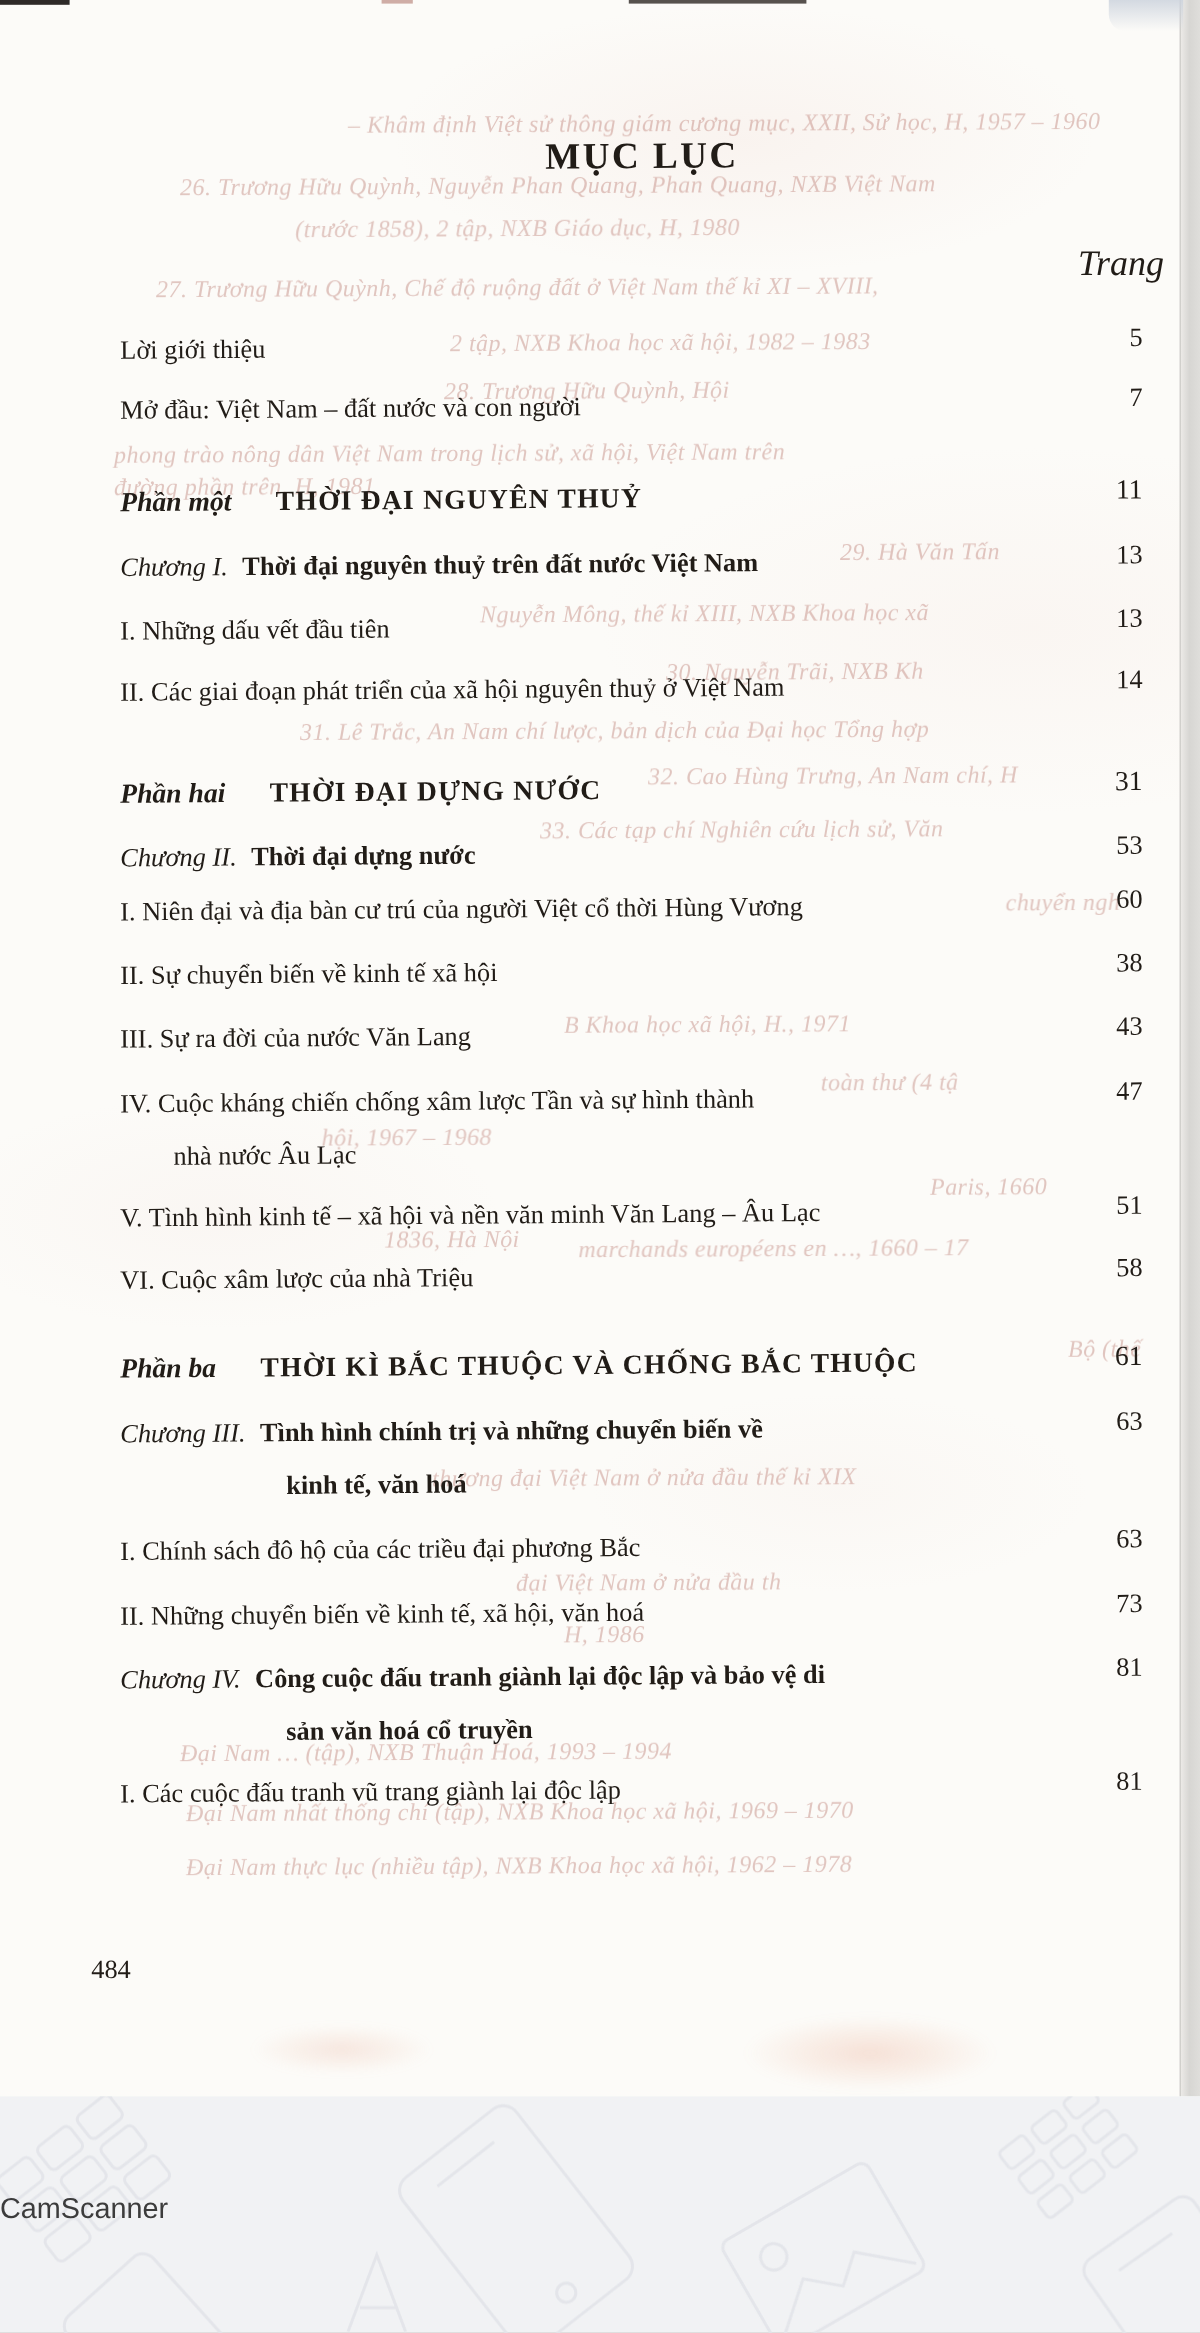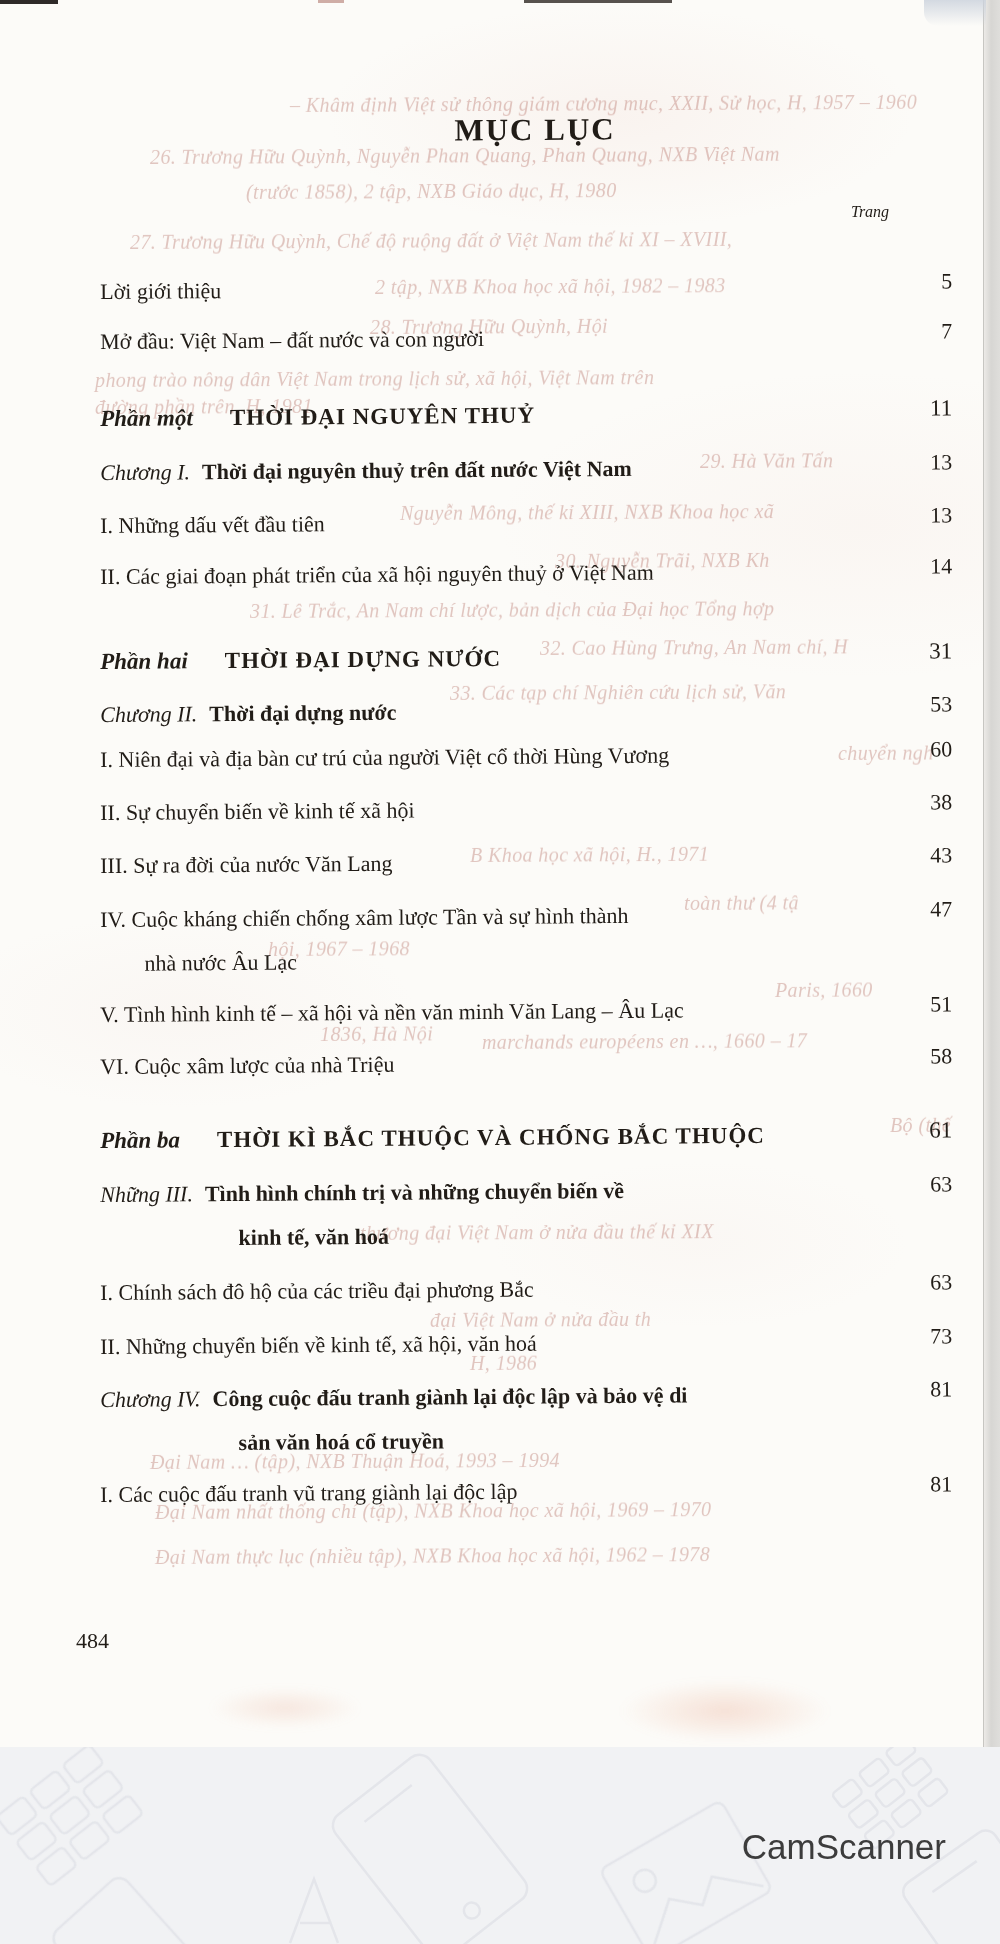--- a/index.html
+++ b/index.html
@@ -26,42 +26,42 @@
   .smudge2{position:absolute;left:620px;top:1680px;width:210px;height:62px;
     background:radial-gradient(closest-side,rgba(224,122,77,.20),transparent);filter:blur(4px);}
   
   .ghost-layer{position:absolute;inset:0;pointer-events:none;}
   .ghost{position:absolute;font:italic 20px "Liberation Serif","DejaVu Serif",serif;
     color:rgba(186,122,112,.42);filter:blur(.5px);white-space:nowrap;letter-spacing:.4px;
     transform:rotate(-.3deg);transform-origin:left center;}
   
   .doc-title{position:absolute;left:185px;top:112px;width:700px;text-align:center;
     font-size:31px;font-weight:bold;letter-spacing:2px;transform:rotate(-.4deg);}
-  .trang{position:absolute;left:770px;top:203px;width:200px;text-align:center;
-    font-style:italic;font-size:16px;}
+  .trang{position:absolute;left:770px;top:203px;width:200px;text-align:right;
+    font-style:italic;font-size:30px;}
   .book-page-num{position:absolute;left:76px;top:1628px;font-size:22px;}
   
   .toc-row{position:absolute;left:100px;width:852px;display:flex;align-items:flex-start;
     font-size:22px;line-height:44px;transform:rotate(-.45deg);transform-origin:left top;}
   .toc-text{flex:1;}
   .toc-row .page{width:54px;text-align:right;transform:translateY(-4px);}
   .prefix{margin-right:18px;}
   .kind-part{font-size:23px;}
   .kind-part .prefix{font-style:italic;font-weight:bold;margin-right:37px;}
   .kind-part .title{font-weight:bold;letter-spacing:1px;}
   .kind-chapter .prefix{font-style:italic;margin-right:12px;}
   .kind-chapter .title{font-weight:bold;}
   .line2{display:block;}
   .kind-chapter .line2{padding-left:138px;font-weight:bold;}
   .kind-plain .line2{padding-left:44px;}
   
   .footer{position:absolute;left:0;top:1747px;width:1000px;height:197px;background:#f1f2f4;}
   .footer svg{position:absolute;left:0;top:0;}
-  .brand{position:absolute;left:0;top:80px;width:946px;text-align:right;
-    font-family:"Liberation Sans","DejaVu Sans",sans-serif;font-size:35px;color:#3c3c3c;}
+  .brand{position:absolute;left:0;top:80px;width:946px;text-align:left;
+    font-family:"Liberation Sans","DejaVu Sans",sans-serif;font-size:24px;color:#3c3c3c;}
 </style>
 </head>
 <body>
 
 <div class="screen">
 
   <div class="ghost-layer">
       <div class="ghost" style="left: 290px; top: 94px;">– Khâm định Việt sử thông giám cương mục, XXII, Sử học, H, 1957 – 1960</div>
       <div class="ghost" style="left: 150px; top: 146px;">26. Trương Hữu Quỳnh, Nguyễn Phan Quang, Phan Quang, NXB Việt Nam</div>
       <div class="ghost" style="left: 246px; top: 181px;">(trước 1858), 2 tập, NXB Giáo dục, H, 1980</div>
@@ -158,21 +158,21 @@
       </div>
       <div class="toc-row kind-plain" style="top: 1045px;">
         <div class="toc-text"><span class="title">VI. Cuộc xâm lược của nhà Triệu</span></div>
         <div class="page">58</div>
       </div>
       <div class="toc-row kind-part" style="top: 1119px;">
         <div class="toc-text"><span class="prefix">Phần ba</span><span class="title">THỜI KÌ BẮC THUỘC VÀ CHỐNG BẮC THUỘC</span></div>
         <div class="page">61</div>
       </div>
       <div class="toc-row kind-chapter" style="top: 1173px;">
-        <div class="toc-text"><span class="prefix">Những III.</span><span class="title">Tình hình chính trị và những chuyển biến về</span><span class="line2">kinh tế, văn hoá</span></div>
+        <div class="toc-text"><span class="prefix">Chương III.</span><span class="title">Tình hình chính trị và những chuyển biến về</span><span class="line2">kinh tế, văn hoá</span></div>
         <div class="page">63</div>
       </div>
       <div class="toc-row kind-plain" style="top: 1271px;">
         <div class="toc-text"><span class="title">I. Chính sách đô hộ của các triều đại phương Bắc</span></div>
         <div class="page">63</div>
       </div>
       <div class="toc-row kind-plain" style="top: 1325px;">
         <div class="toc-text"><span class="title">II. Những chuyển biến về kinh tế, xã hội, văn hoá</span></div>
         <div class="page">73</div>
       </div>

